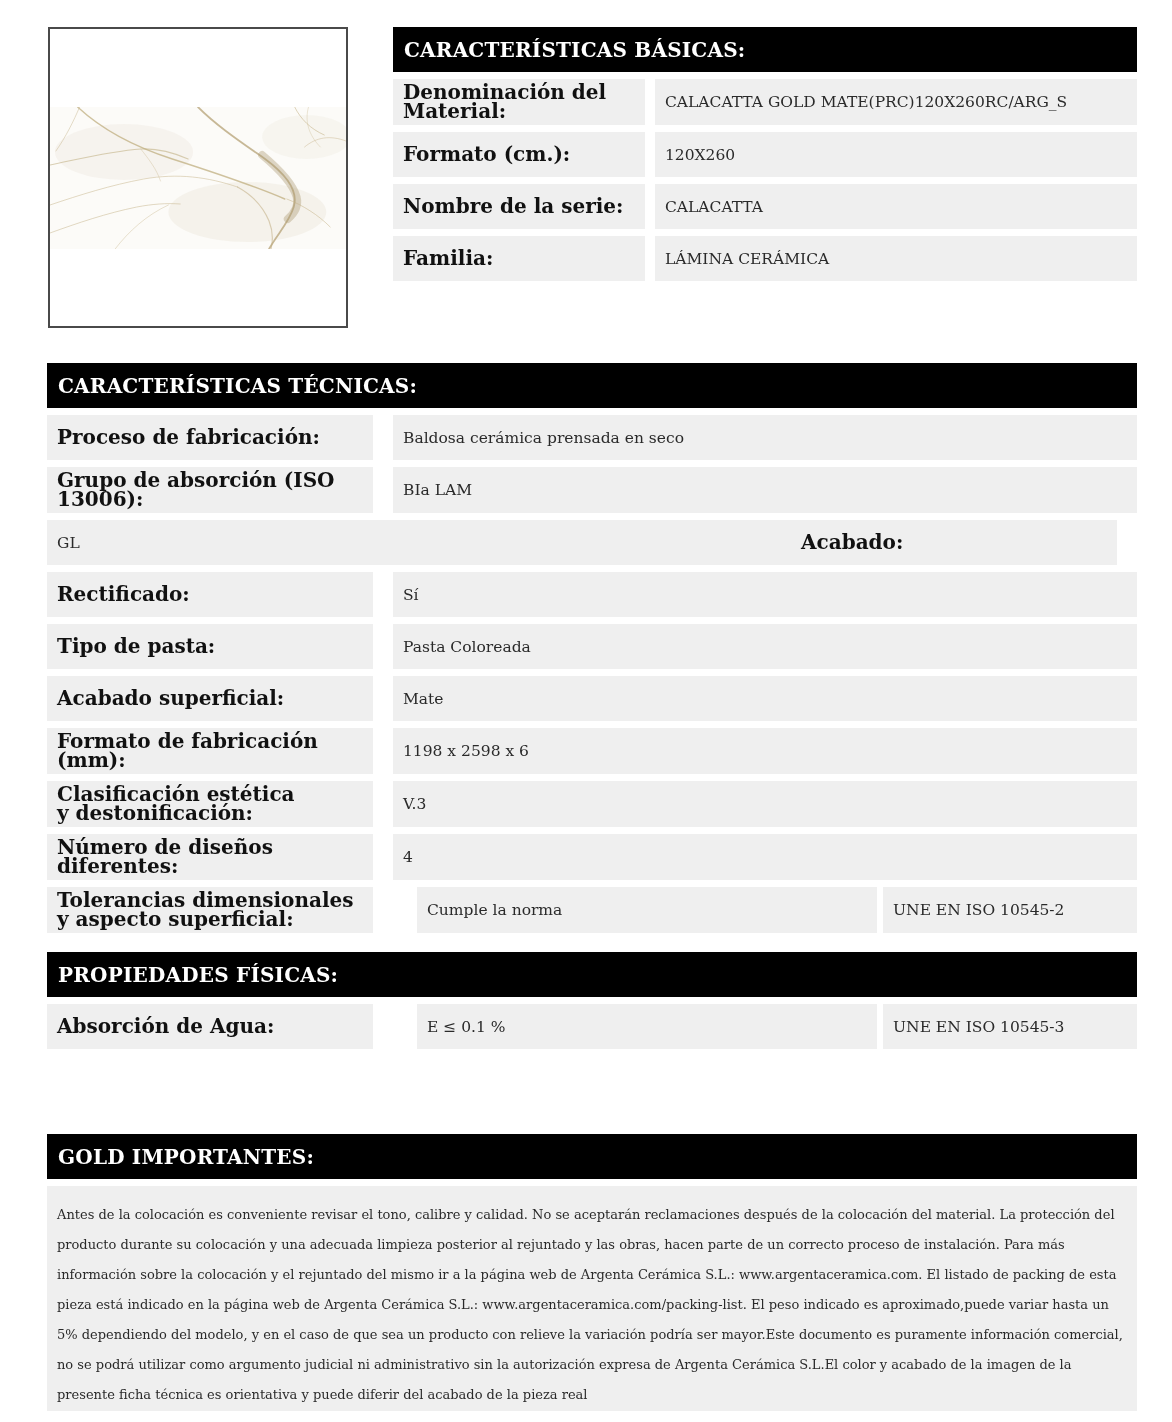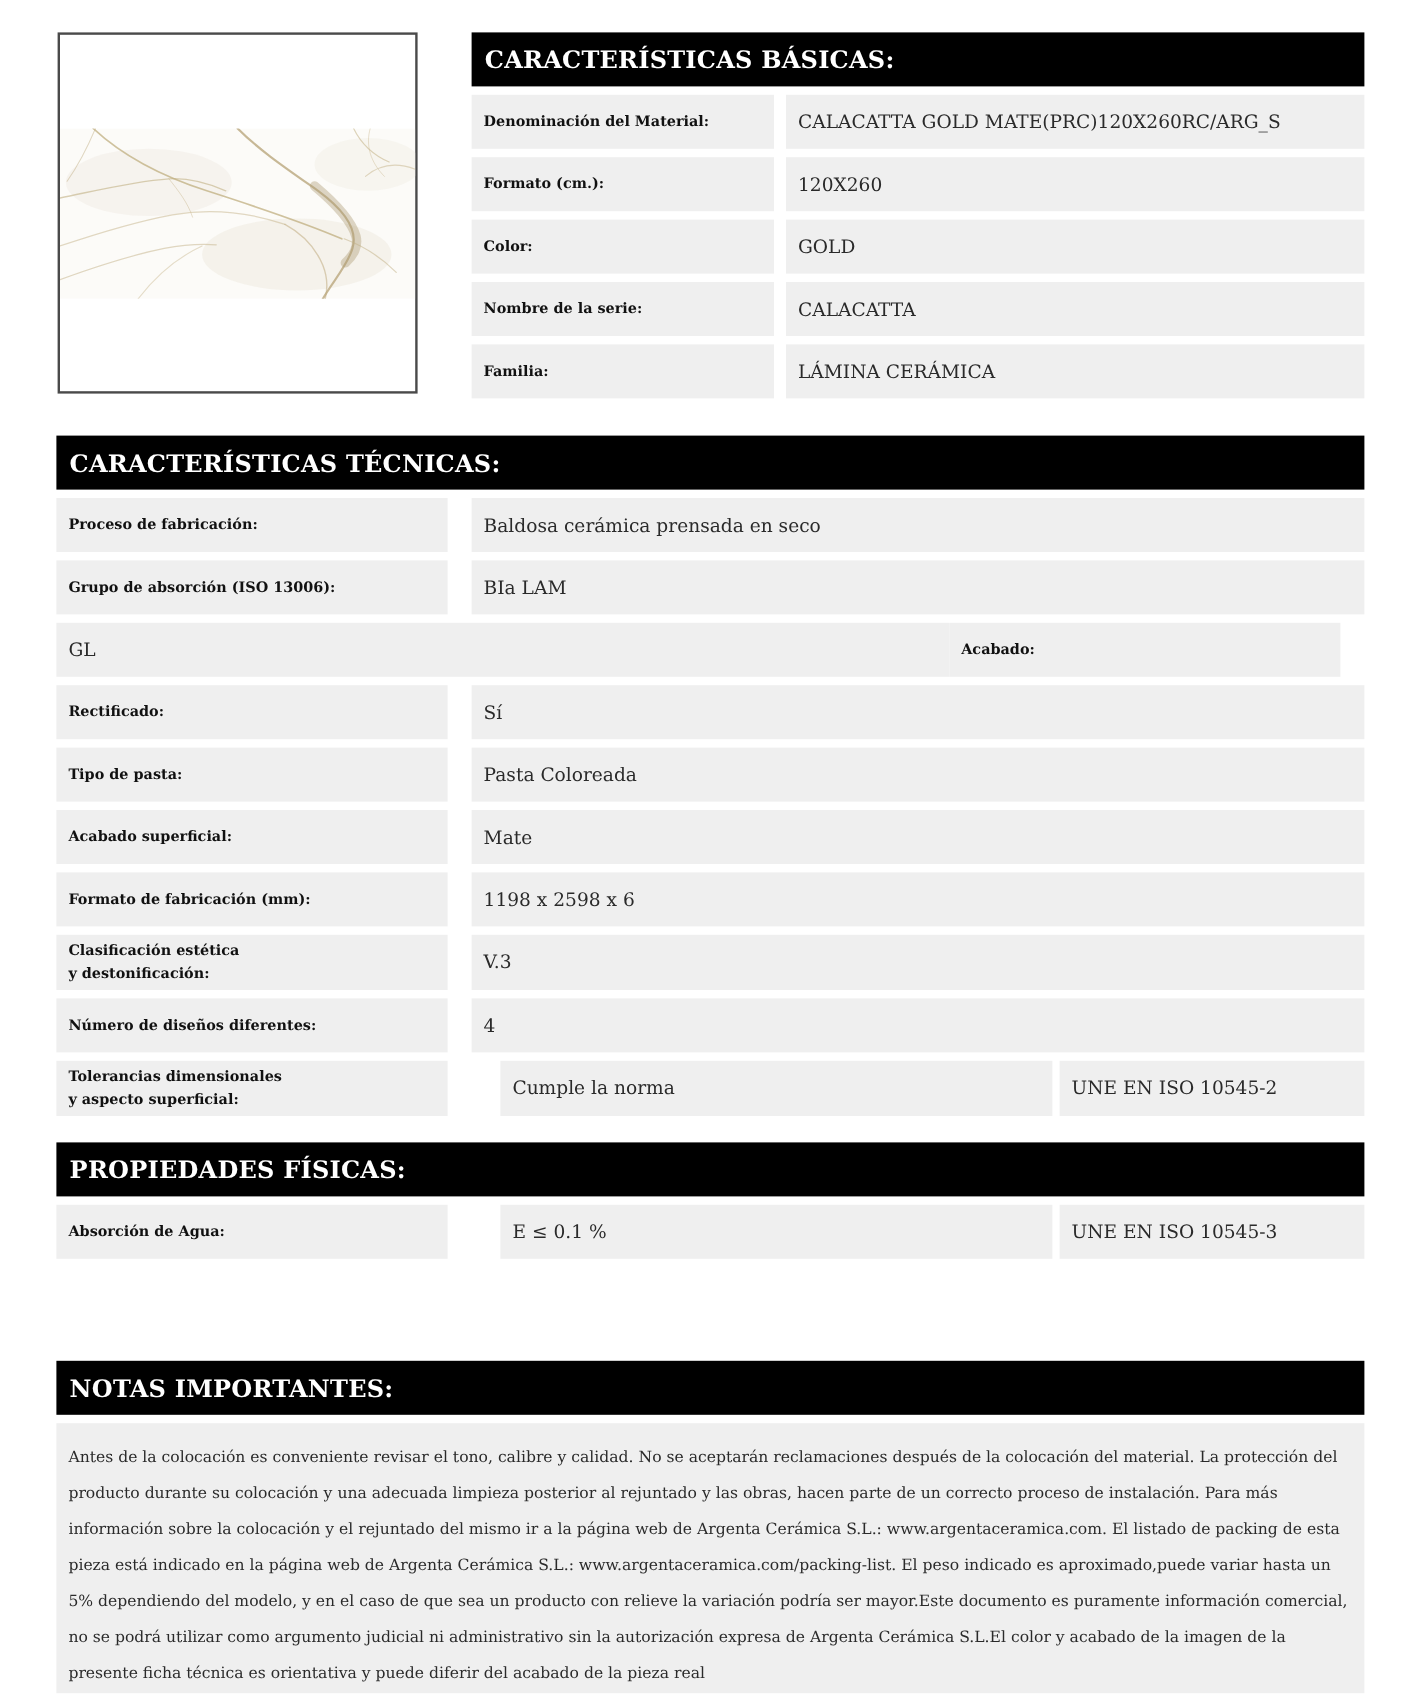--- a/index.html
+++ b/index.html
@@ -43,21 +43,21 @@
     background: #efefef;
     display: flex;
     align-items: center;
     min-height: 45px;
     padding: 4px 10px;
     font-size: 15.5px;
     color: #2a2a2a;
   }
   .label-cell {
     font-weight: bold;
-    font-size: 12px;
+    font-size: 20px;
     line-height: 19px;
     white-space: pre-line;
     color: #111111;
   }
   .value-cell { flex: 1; }
 
   
   .basic-table { position: absolute; left: 393px; top: 27px; width: 744px; }
   .basic-table .label-cell { width: 252px; margin-right: 10px; }
 
@@ -117,24 +117,20 @@
     <div class="section-header">CARACTERÍSTICAS BÁSICAS:</div>
     <div class="row">
       <div class="cell label-cell">Denominación del Material:</div>
       <div class="cell value-cell">CALACATTA GOLD MATE(PRC)120X260RC/ARG_S</div>
     </div>
     <div class="row">
       <div class="cell label-cell">Formato (cm.):</div>
       <div class="cell value-cell">120X260</div>
     </div>
     <div class="row">
-      <div class="cell label-cell">Color:</div>
-      <div class="cell value-cell">GOLD</div>
-    </div>
-    <div class="row">
       <div class="cell label-cell">Nombre de la serie:</div>
       <div class="cell value-cell">CALACATTA</div>
     </div>
     <div class="row">
       <div class="cell label-cell">Familia:</div>
       <div class="cell value-cell">LÁMINA CERÁMICA</div>
     </div>
   </div>
 
   <div class="wide tech">
@@ -187,17 +183,17 @@
   <div class="wide physical">
     <div class="section-header">PROPIEDADES FÍSICAS:</div>
     <div class="row has-norm">
       <div class="cell label-cell">Absorción de Agua:</div>
       <div class="cell value-cell">E ≤ 0.1 %</div>
       <div class="cell norm-cell">UNE EN ISO 10545-3</div>
     </div>
   </div>
 
   <div class="wide notes">
-    <div class="section-header">NOTAS IMPORTANTES:</div>
+    <div class="section-header">GOLD IMPORTANTES:</div>
     <div class="notes-body">Antes de la colocación es conveniente revisar el tono, calibre y calidad. No se aceptarán reclamaciones después de la colocación del material. La protección del producto durante su colocación y una adecuada limpieza posterior al rejuntado y las obras, hacen parte de un correcto proceso de instalación. Para más información sobre la colocación y el rejuntado del mismo ir a la página web de Argenta Cerámica S.L.: www.argentaceramica.com. El listado de packing de esta pieza está indicado en la página web de Argenta Cerámica S.L.: www.argentaceramica.com/packing-list. El peso indicado es aproximado,puede variar hasta un 5% dependiendo del modelo, y en el caso de que sea un producto con relieve la variación podría ser mayor.Este documento es puramente información comercial, no se podrá utilizar como argumento judicial ni administrativo sin la autorización expresa de Argenta Cerámica S.L.El color y acabado de la imagen de la presente ficha técnica es orientativa y puede diferir del acabado de la pieza real</div>
   </div>
 
 </div>
 
 </body></html>

